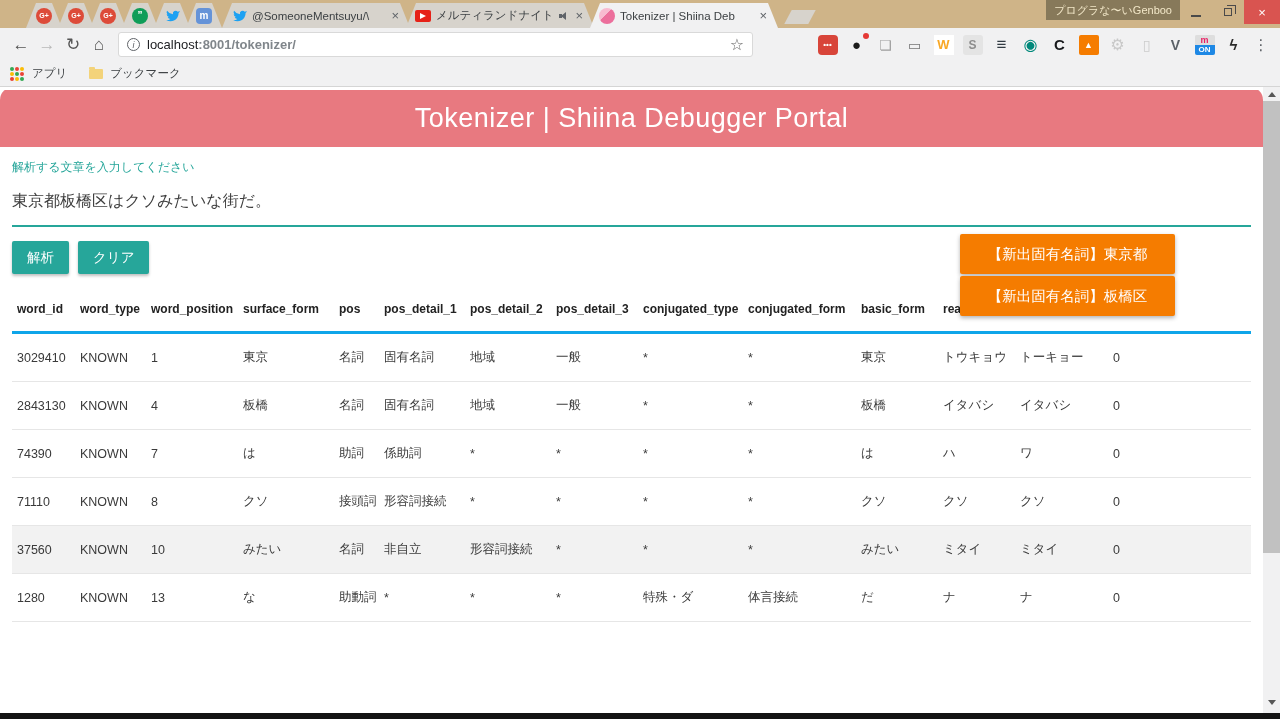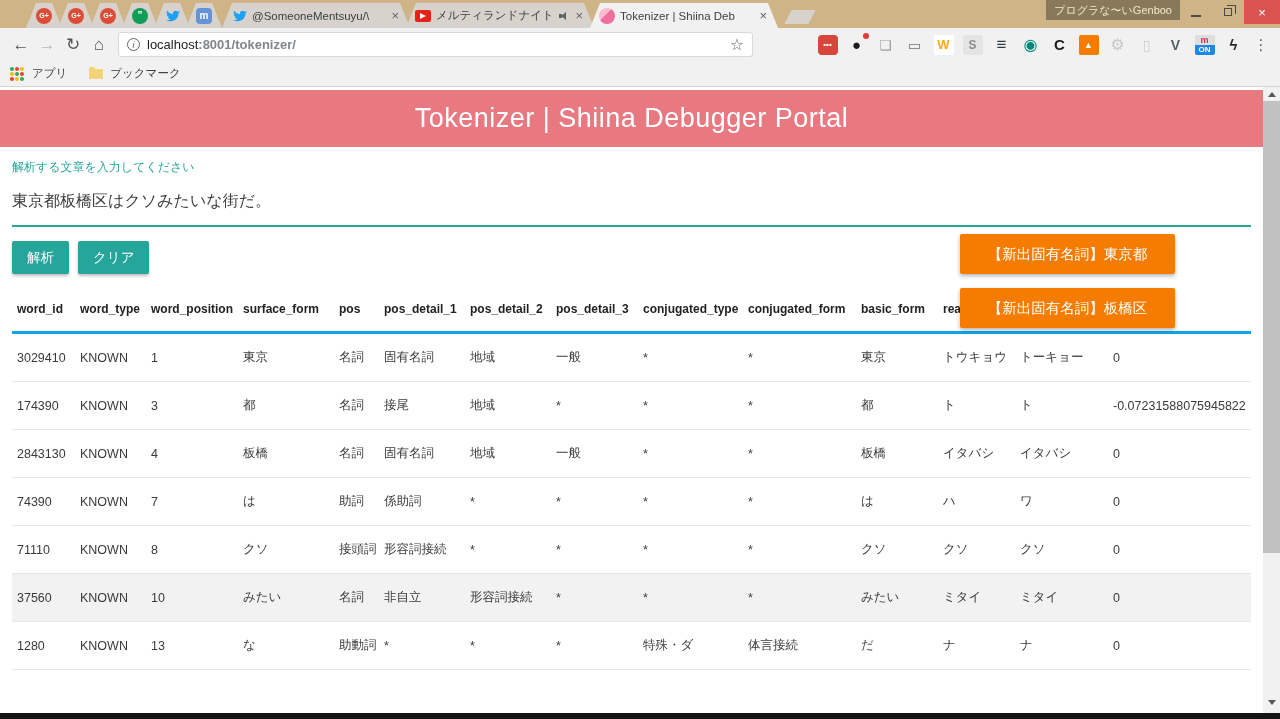--- a/index.html
+++ b/index.html
@@ -82,37 +82,37 @@
     grid-gap:1px; margin-right:8px; }
   .apps-grid i { width:4px; height:4px; border-radius:50%; display:block; }
   .bm-label { font-size:11.5px; color:#3c4043; margin-right:22px; }
   .folder-ico { width:14px; height:10px; background:#f3d37a; border-radius:1px;
     position:relative; margin-right:7px; }
   .folder-ico::before { content:""; position:absolute; top:-2px; left:0; width:6px; height:2px;
     background:#f3d37a; border-radius:1px 1px 0 0; }
 
   
   .page { position:absolute; top:87px; left:0; width:1263px; height:626px;
-    background:#fff; overflow:hidden; }
+    background:#fff; overflow:hidden;border-radius:13px; }
   .hero { margin-top:3px; height:57px; background:var(--coral,#e87980);
     display:flex; align-items:center; justify-content:center; }
   .hero h1 { color:#fff; font-size:27px; font-weight:300; letter-spacing:0.5px; }
   .container { position:relative; padding:0 12px; }
   .input-label { margin-top:12px; font-size:12px; color:var(--teal,#26a69a); }
   .input-value { margin-top:15px; font-size:16px; color:#3d3d3d; }
   .input-line { margin-top:13px; height:2px; background:var(--teal,#26a69a); }
   .btn-row { margin-top:14px; display:flex; }
   .btn { height:33px; padding:0 15px; background:var(--teal,#26a69a); color:#fff;
     border:none; border-radius:2px; font-size:13.5px; margin-right:9px;
     box-shadow:0 2px 3px rgba(0,0,0,0.25); font-family:inherit; }
   .noun-btn { position:absolute; right:88px; width:215px; height:40px;
     background:var(--orange,#f57c00); color:#fff; border:none; border-radius:2px;
     font-size:14.5px; box-shadow:0 2px 4px rgba(0,0,0,0.3); font-family:inherit; z-index:3; }
   .noun-btn.n1 { top:75px; }
-  .noun-btn.n2 { top:129px; }
+  .noun-btn.n2 { top:117px; }
 
   table { width:100%; border-collapse:collapse; margin-top:13px; table-layout:fixed; }
   th { font-size:12px; font-weight:bold; color:#222; text-align:left; padding:15px 5px; }
   thead tr { border-bottom:3px solid #0ea5e9; }
   td { font-size:12.5px; color:#3a3a3a; text-align:left; padding:15px 5px;
     white-space:nowrap; overflow:hidden; }
   tbody tr { border-bottom:1px solid #e6e6e6; }
   tbody tr.highlight { background:#f2f2f2; }
 
   
@@ -304,36 +304,20 @@
             <td>地域</td>
             <td>一般</td>
             <td>*</td>
             <td>*</td>
             <td>東京</td>
             <td>トウキョウ</td>
             <td>トーキョー</td>
             <td>0</td>
           </tr>
           <tr>
-            <td>174390</td>
-            <td>KNOWN</td>
-            <td>3</td>
-            <td>都</td>
-            <td>名詞</td>
-            <td>接尾</td>
-            <td>地域</td>
-            <td>*</td>
-            <td>*</td>
-            <td>*</td>
-            <td>都</td>
-            <td>ト</td>
-            <td>ト</td>
-            <td>-0.07231588075945822</td>
-          </tr>
-          <tr>
             <td>2843130</td>
             <td>KNOWN</td>
             <td>4</td>
             <td>板橋</td>
             <td>名詞</td>
             <td>固有名詞</td>
             <td>地域</td>
             <td>一般</td>
             <td>*</td>
             <td>*</td>

